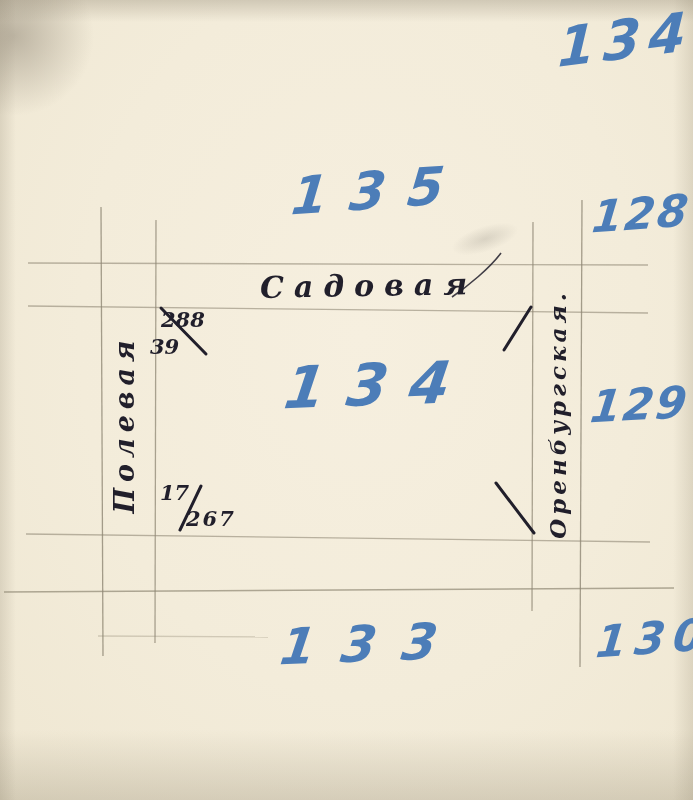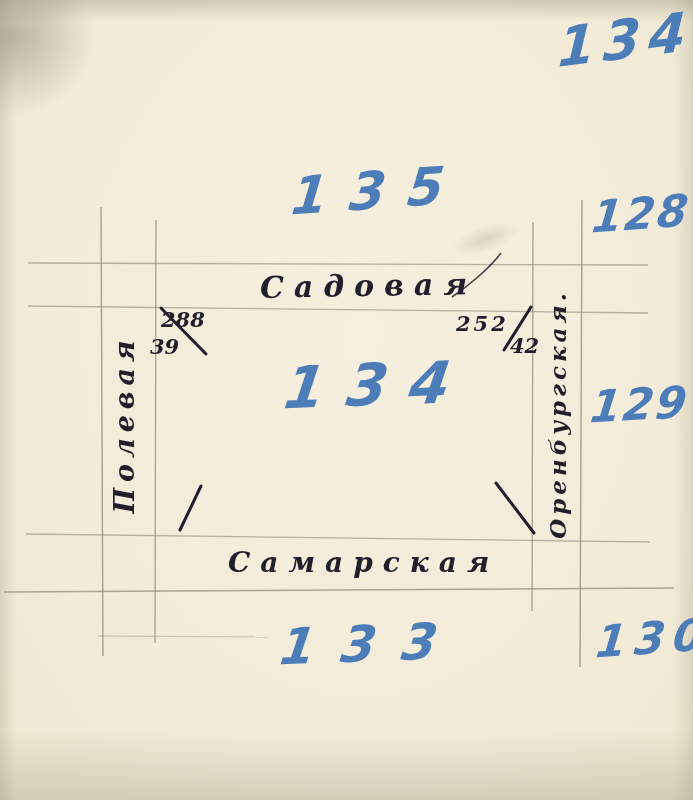--- a/index.html
+++ b/index.html
@@ -93,29 +93,28 @@
 
   <div class="blue-num n-topright">134</div>
   <div class="blue-num n-top">135</div>
   <div class="blue-num n-e-upper">128</div>
   <div class="blue-num n-center">134</div>
   <div class="blue-num n-e-middle">129</div>
   <div class="blue-num n-south">133</div>
   <div class="blue-num n-e-lower">130</div>
 
   <div class="ink street street-north">Садовая</div>
-  <div class="ink street street-south">Самарская</div>
   <div class="ink street-vert street-west" style="position:absolute;">Полевая</div>
   <div class="ink street-vert street-east" style="position:absolute;">Оренбургская.</div>
 
   <div class="corner" style="left:150px; top:307px; width:80px; height:58px;">
     <span style="left:11px; top:0px;">288</span>
     <span style="left:0px;  top:27px;">39</span>
   </div>
 
-  <div class="corner" style="left:456px; top:311px; width:90px; height:58px;">
-    <span style="left:0px;  top:0px; letter-spacing:3px;">252</span>
-    <span style="left:54px; top:22px;">42</span>
+
+  <div class="corner" style="left:158px; top:480px; width:90px; height:60px;">
+    <span style="left:2px;  top:0px;">17</span>
+    <span style="left:28px; top:26px; letter-spacing:2px;">267</span>
   </div>
-
 
 
 </div>
 
 </body></html>

